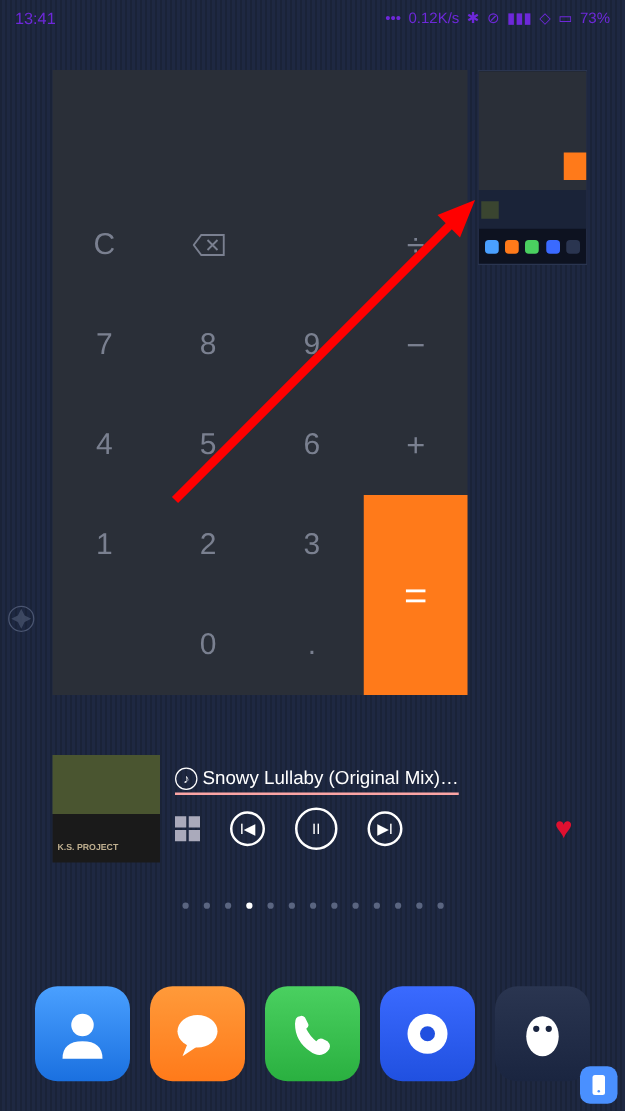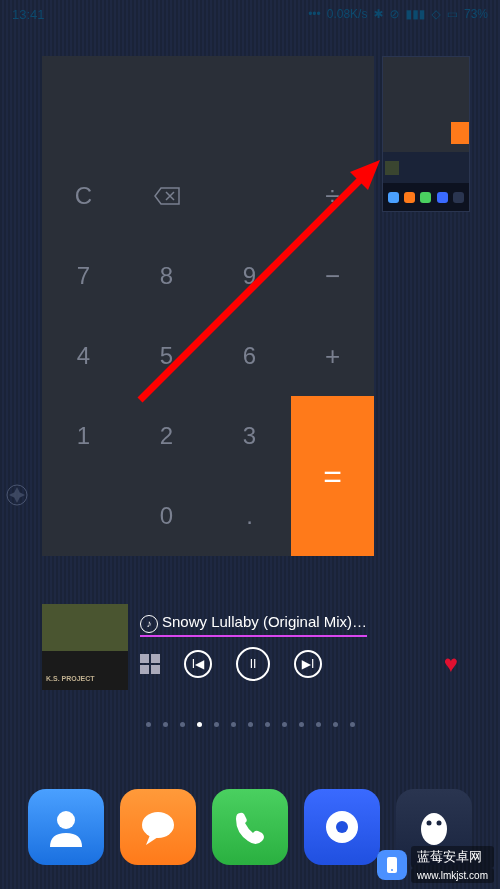--- a/index.html
+++ b/index.html
@@ -10,21 +10,21 @@
   font-family: -apple-system, sans-serif;
   position: relative;
   overflow: hidden;
 }
 .status-bar {
   height: 28px;
   display: flex;
   justify-content: space-between;
   align-items: center;
   padding: 0 12px;
-  color: #0c4a6e;
+  color: #6d28d9;
   font-size: 13px;
 }
 .status-right { display: flex; align-items: center; gap: 6px; }
 .status-right span { font-size: 12px; }
 .calc-widget {
   position: absolute;
   left: 42px;
   top: 56px;
   width: 332px;
   height: 500px;
@@ -121,21 +121,21 @@
   bottom: 8px;
   left: 4px;
   font-size: 7px;
   color: #c0b090;
   font-weight: bold;
 }
 .music-info { flex: 1; padding-left: 12px; }
 .song-title {
   color: #fff;
   font-size: 15px;
-  border-bottom: 2px solid #d946ef;
+  border-bottom: 2px solid #fca5a5;
   display: inline-block;
   padding-bottom: 2px;
   white-space: nowrap;
 }
 .song-title-logo {
   display: inline-flex;
   width: 18px;
   height: 18px;
   border: 1.5px solid #fff;
   border-radius: 50%;
@@ -248,21 +248,21 @@
   color: #4a5570;
 }
 </style>
 </head>
 <body>
 
 <div class="status-bar">
   <span>13:41</span>
   <div class="status-right">
     <span>•••</span>
-    <span>0.08K/s</span>
+    <span>0.12K/s</span>
     <span>✱</span>
     <span>⊘</span>
     <span>▮▮▮</span>
     <span>◇</span>
     <span>▭</span>
     <span>73%</span>
   </div>
 </div>
 
 <div class="calc-widget">
@@ -400,17 +400,13 @@
   </div>
 </div>
 
 <div class="wm-br">
   <div class="wm-br-icon">
     <svg width="20" height="20" viewBox="0 0 20 20" fill="#fff">
         <rect x="5" y="2" width="10" height="16" rx="2"></rect>
         <circle cx="10" cy="15" r="1" fill="#4a90ff"></circle>
       </svg>
   </div>
-  <div>
-    <div class="wm-br-text">蓝莓安卓网</div>
-    <div class="wm-br-text" style="font-size:10px">www.lmkjst.com</div>
-  </div>
 </div>
 
 </body></html>

